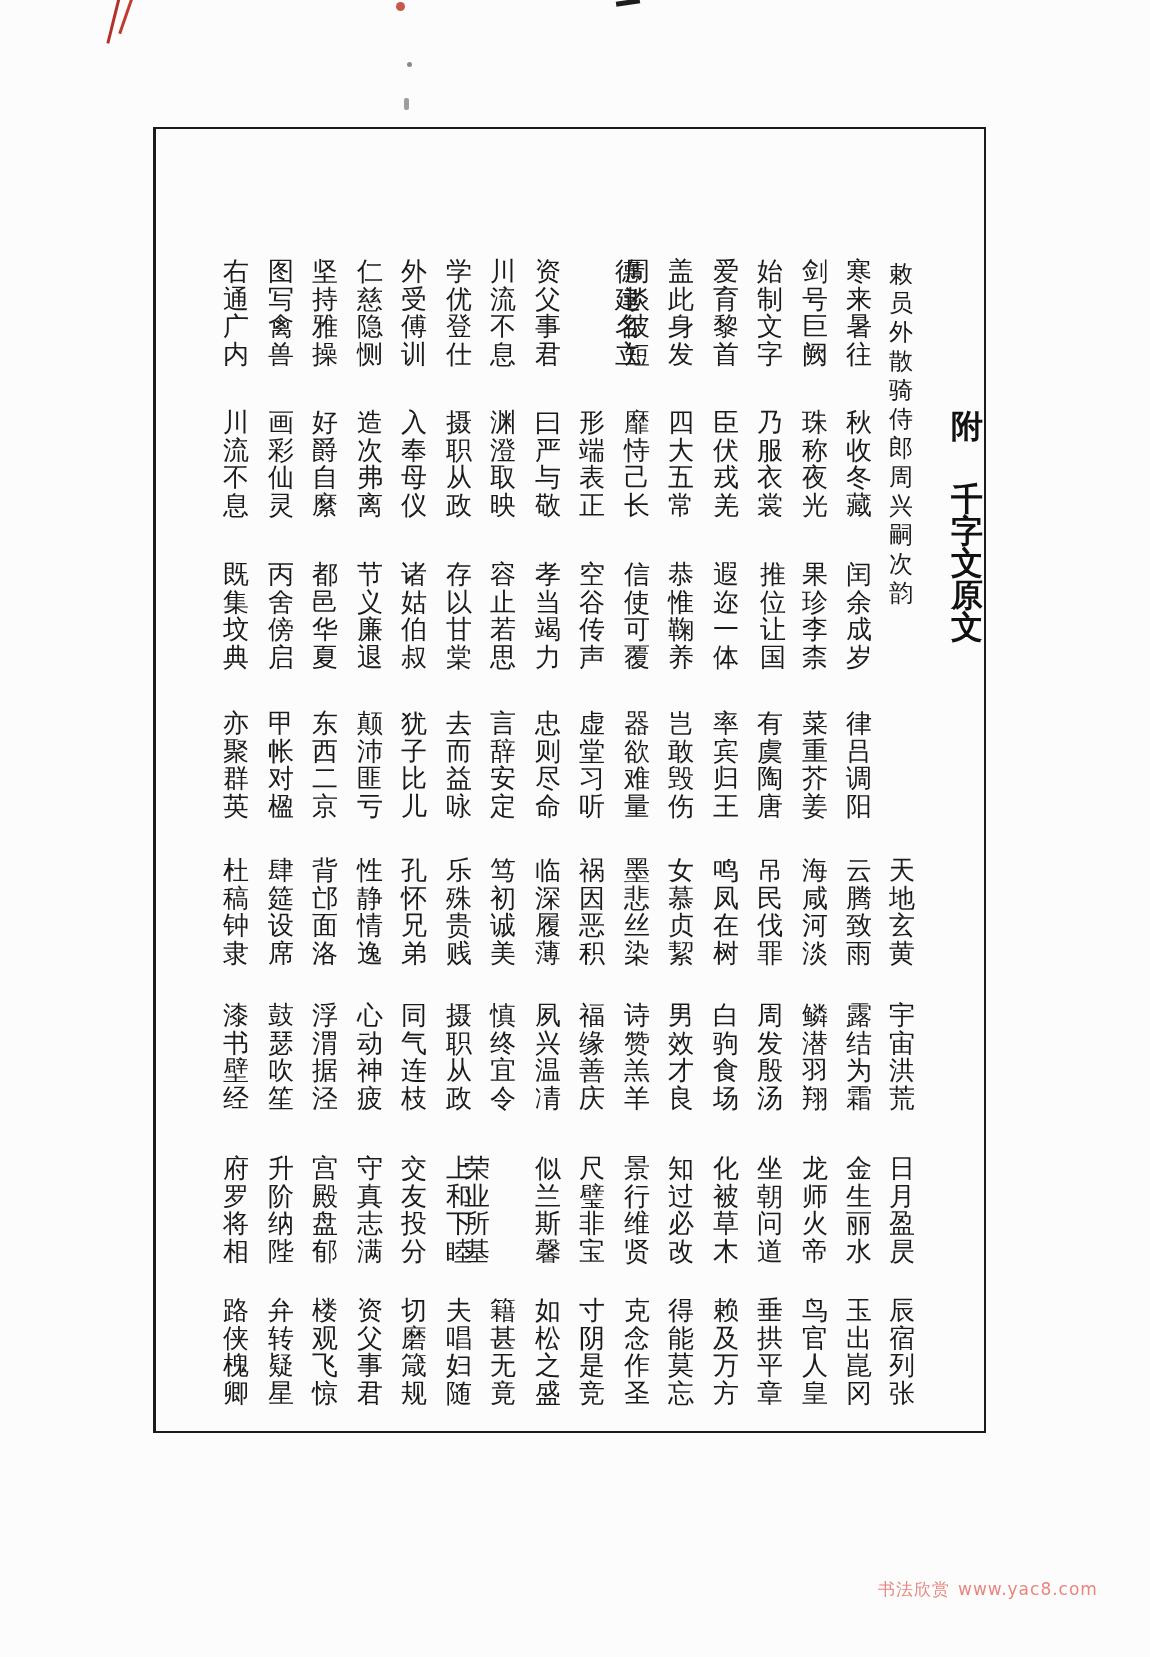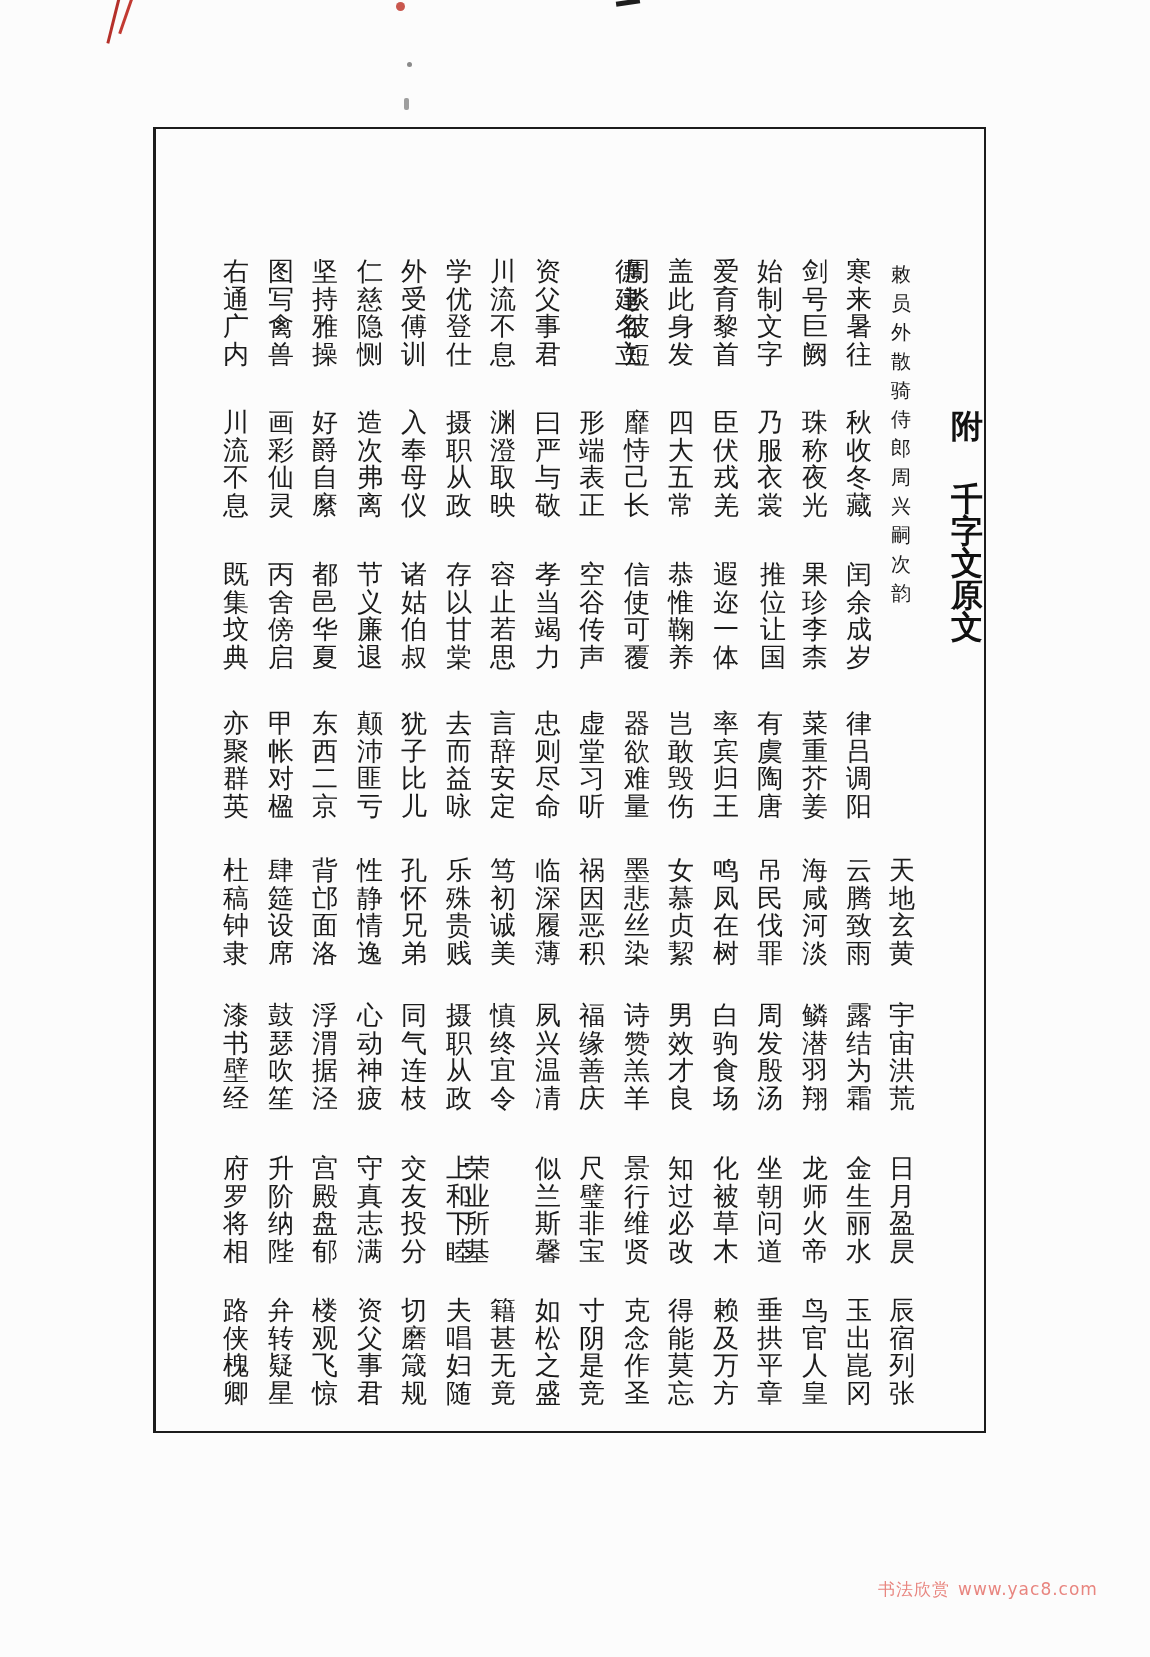--- a/index.html
+++ b/index.html
@@ -12,21 +12,21 @@
     border:2px solid #1c1c1c;border-left-width:3px;box-sizing:border-box;
     background:transparent;
   }
   
   .vcell{
     position:absolute;width:30px;text-align:center;color:#1b1b1b;
     font-size:26px;line-height:27.6px;word-break:break-all;line-break:anywhere;
     font-family:"DejaVu Serif", serif;
   }
   .attribution-col{
-    width:28px;font-size:20px;line-height:29px;
+    width:28px;font-size:24px;line-height:29px;
   }
   .title-cell{
     position:absolute;width:38px;text-align:center;color:#111;
     font-weight:bold;font-size:32px;line-height:32px;
     word-break:break-all;line-break:anywhere;
     font-family:"DejaVu Serif", serif;
   }
   .watermark{
     position:absolute;left:878px;top:1578px;width:268px;
     font-size:17px;letter-spacing:1px;white-space:nowrap;

